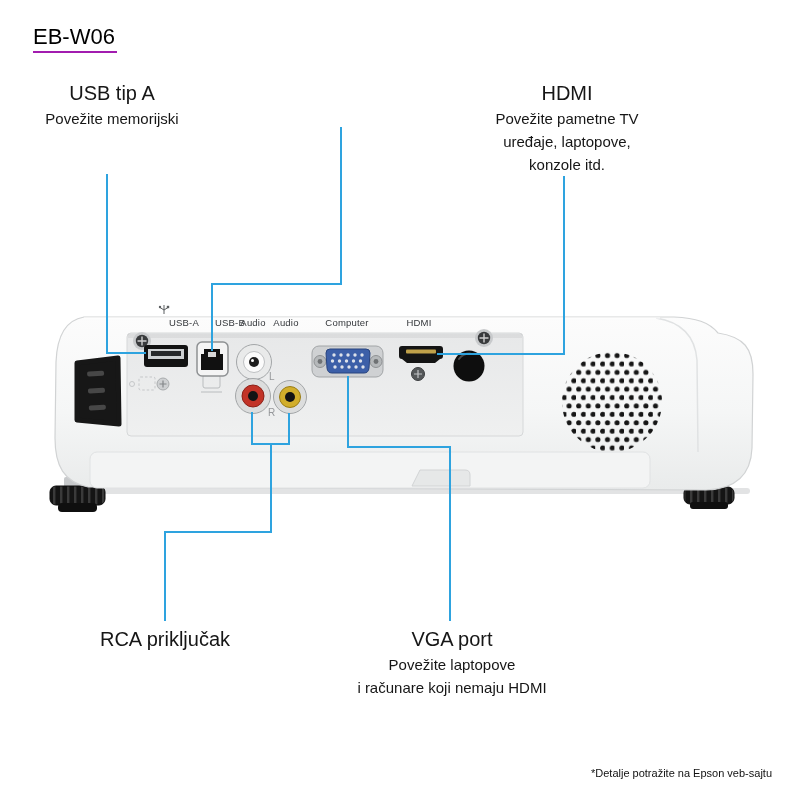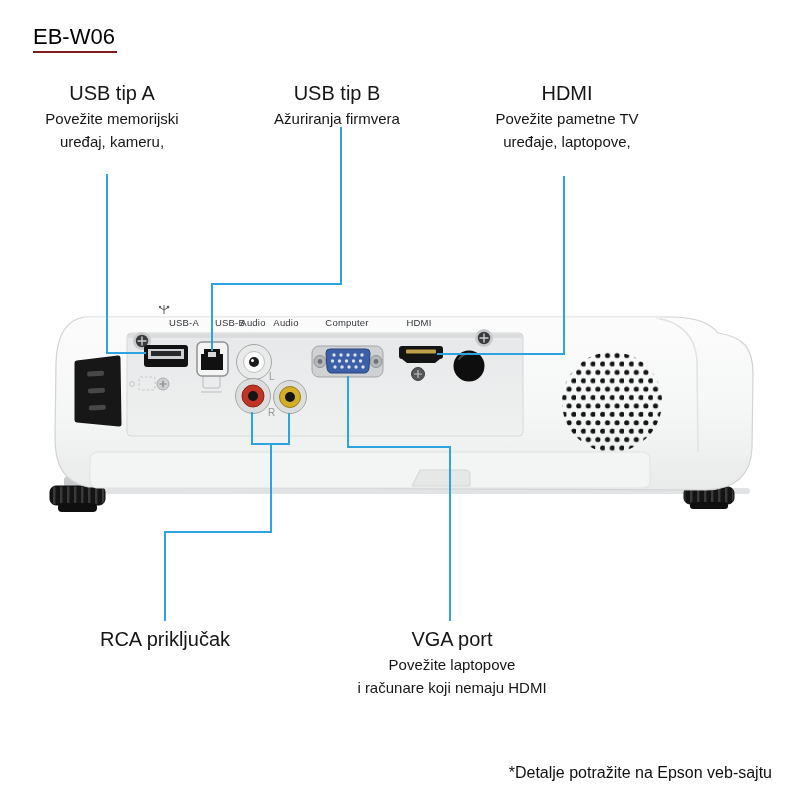--- a/index.html
+++ b/index.html
@@ -3,32 +3,32 @@
 <meta charset="utf-8">
 <style>
   :root{ --callout:#2EA3DF; }
   html,body{margin:0;padding:0;background:#fff;}
   .canvas{
     position:relative;width:800px;height:800px;background:#ffffff;
     font-family:"Liberation Sans","DejaVu Sans",sans-serif;color:#161616;overflow:hidden;
   }
   .page-title{
     position:absolute;left:33px;top:24px;font-size:22px;line-height:26px;
-    font-weight:500;color:#000;border-bottom:2px solid #7f1d1d;padding:0 2px 1px 0;
+    font-weight:500;color:#000;border-bottom:2px solid #a21caf;padding:0 2px 1px 0;
   }
   .callout{position:absolute;text-align:center;color:#161616;}
   .co-title{font-size:20px;line-height:24px;margin-bottom:2px;}
   .co-line{font-size:15px;line-height:23px;}
   .cline{position:absolute;background:var(--callout);}
   .port-label{
     position:absolute;top:317px;transform:translateX(-50%);
     font-size:9.5px;line-height:11px;color:#33363a;letter-spacing:.2px;white-space:nowrap;
   }
   .rca-letter{position:absolute;font-size:10px;color:#96989b;}
-  .footnote{position:absolute;top:763px;right:28px;font-size:16px;line-height:20px;color:#111;}
+  .footnote{position:absolute;top:763px;right:28px;font-size:11px;line-height:20px;color:#111;}
   svg{position:absolute;left:0;top:0;}
 </style>
 </head>
 <body>
 
 <div class="canvas">
 
   <svg width="800" height="800" viewBox="0 0 800 800">
     <defs>
       <linearGradient id="bodyGrad" x1="0" y1="0" x2="0" y2="1">
@@ -186,32 +186,28 @@
     </g>
 
     <circle cx="612" cy="402" r="50" fill="url(#dots)"></circle>
   </svg>
 
   <div class="page-title">EB-W06</div>
 
   <div class="callout" style="left:12px;top:81px;width:200px;">
     <div class="co-title">USB tip A</div>
     <div class="co-line">Povežite memorijski</div>
-    <div class="co-line">uređaj, kameru,</div>
-  </div>
-
-  <div class="callout" style="left:237px;top:81px;width:200px;">
-    <div class="co-title">USB tip B</div>
-    <div class="co-line">Ažuriranja firmvera</div>
-  </div>
+  </div>
+
 
   <div class="callout" style="left:467px;top:81px;width:200px;">
     <div class="co-title">HDMI</div>
     <div class="co-line">Povežite pametne TV</div>
     <div class="co-line">uređaje, laptopove,</div>
+    <div class="co-line">konzole itd.</div>
   </div>
 
   <div class="callout" style="left:332px;top:627px;width:240px;">
     <div class="co-title">VGA port</div>
     <div class="co-line">Povežite laptopove</div>
     <div class="co-line">i računare koji nemaju HDMI</div>
   </div>
 
   <div class="callout" style="left:65px;top:627px;width:200px;">
     <div class="co-title">RCA priključak</div>

